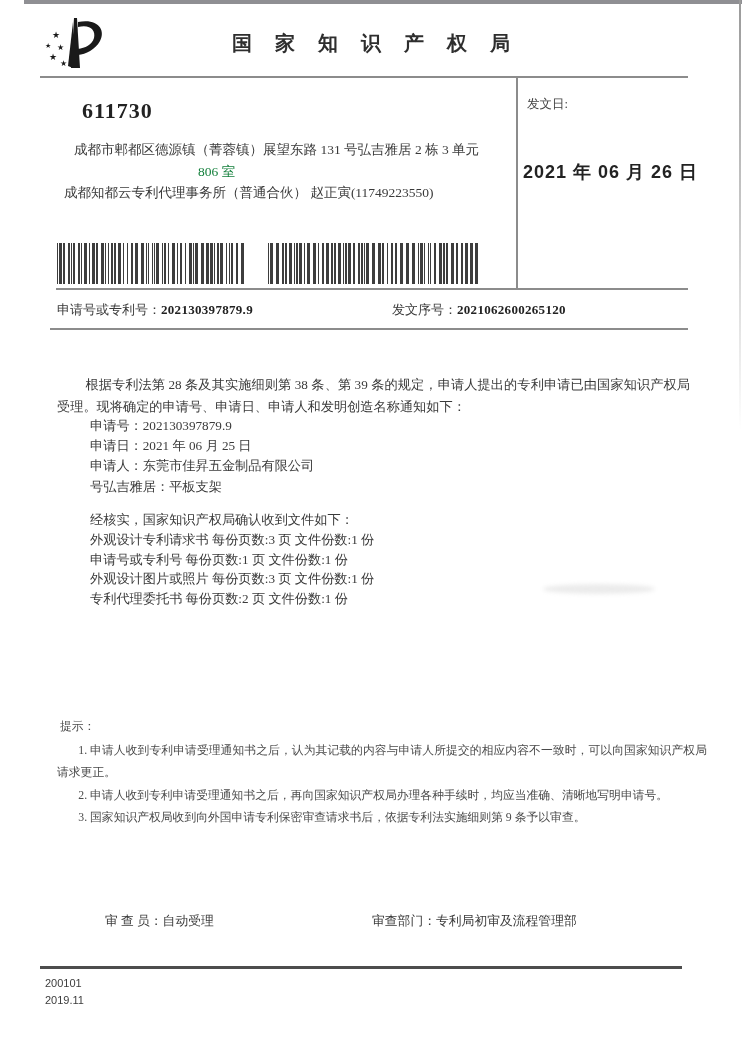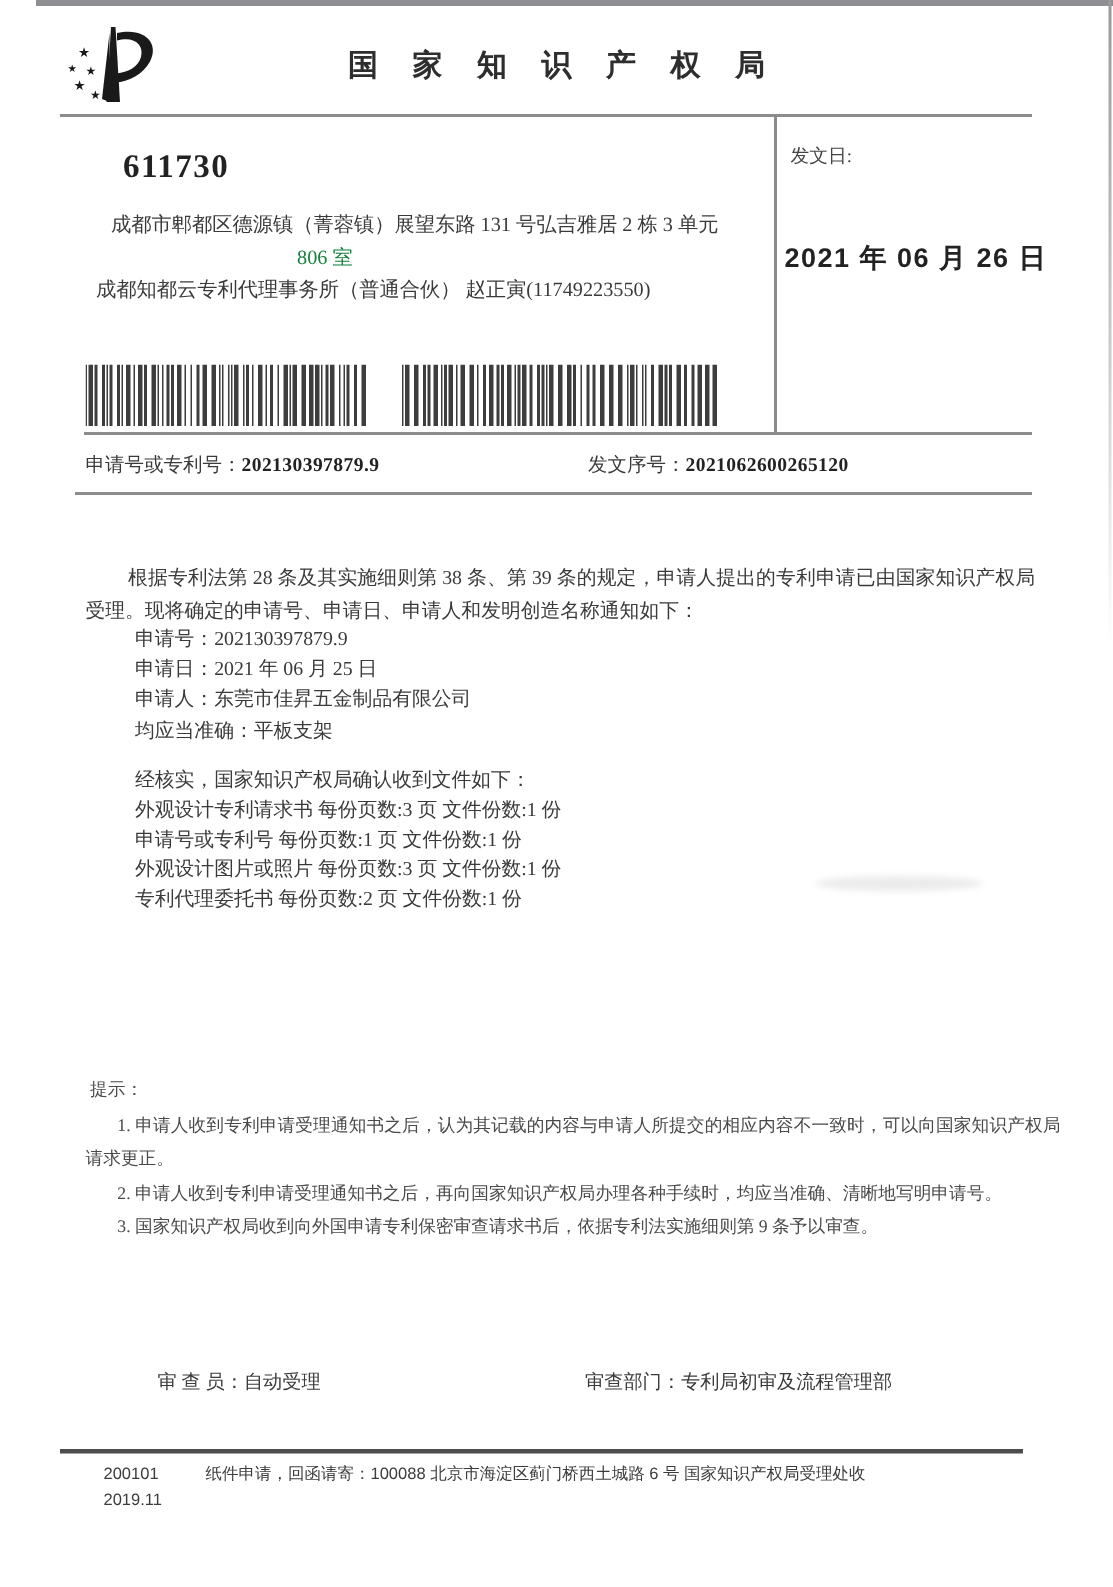--- a/index.html
+++ b/index.html
@@ -47,25 +47,25 @@
   .intro{position:absolute;left:57px;top:374px;width:633px;font-size:13.2px;line-height:21.5px;
     text-indent:2.15em;text-align:justify;word-break:break-all;color:#3a3a3a;}
   .fields{position:absolute;left:90px;top:416px;font-size:13.2px;line-height:20.2px;color:#3a3a3a;}
   .received{position:absolute;left:90px;top:510px;font-size:13.2px;line-height:19.8px;color:#3a3a3a;}
   
   .notes{position:absolute;left:57px;top:719px;width:650px;font-size:11.8px;color:#4a4a4a;}
   .notes-heading{margin:0 0 4px 3px;}
   .note-item{margin:0;line-height:22.4px;text-indent:1.8em;text-align:justify;word-break:break-all;}
   
   .signoff-item{position:absolute;top:913px;font-size:12.8px;white-space:nowrap;color:#3a3a3a;}
-  .examiner{left:105px;} .department{left:390px;}
+  .examiner{left:105px;} .department{left:372px;}
   
   .footer-rule{position:absolute;top:966px;left:40px;width:642px;height:3px;background:#4d4d4d;}
   .footer{position:absolute;left:45px;top:975px;width:650px;
-    font-family:"Liberation Sans","DejaVu Sans",sans-serif;font-size:11px;line-height:16.8px;color:#3c3c3c;margin-left:24px;}
+    font-family:"Liberation Sans","DejaVu Sans",sans-serif;font-size:11px;line-height:16.8px;color:#3c3c3c;}
   .footer-row{display:flex;align-items:flex-start;}
   .footer-code{width:68px;flex:0 0 68px;}
   .footer-text{width:578px;word-break:break-all;text-align:justify;}
 </style>
 </head>
 <body>
 
 <div class="page">
 
   <div class="scan-top-bar"></div>
@@ -209,21 +209,21 @@
   </div>
 
   <div class="rule rule-title"></div>
 
   <div class="intro">根据专利法第 28 条及其实施细则第 38 条、第 39 条的规定，申请人提出的专利申请已由国家知识产权局受理。现将确定的申请号、申请日、申请人和发明创造名称通知如下：</div>
 
   <div class="fields">
     <div><span>申请号：</span><span>202130397879.9</span></div>
     <div><span>申请日：</span><span>2021 年 06 月 25 日</span></div>
     <div><span>申请人：</span><span>东莞市佳昇五金制品有限公司</span></div>
-    <div><span>均应当准确：</span><span>平板支架</span></div>
+    <div><span>号弘吉雅居：</span><span>平板支架</span></div>
   </div>
 
   <div class="received">
     <div>经核实，国家知识产权局确认收到文件如下：</div>
     <div>外观设计专利请求书 每份页数:3 页  文件份数:1 份</div>
     <div>申请号或专利号 每份页数:1 页  文件份数:1 份</div>
     <div>外观设计图片或照片 每份页数:3 页  文件份数:1 份</div>
     <div>专利代理委托书 每份页数:2 页  文件份数:1 份</div>
   </div>
 
@@ -238,20 +238,19 @@
     <span>审 查 员：</span><span>自动受理</span>
   </div>
   <div class="signoff-item department">
     <span>审查部门：</span><span>专利局初审及流程管理部</span>
   </div>
 
   <div class="footer-rule"></div>
   <div class="footer">
     <div class="footer-row">
       <div class="footer-code">200101</div>
-      <div class="footer-text">纸件申请，回函请寄：100088  北京市海淀区蓟门桥西土城路 6 号   国家知识产权局受理处收</div>
     </div>
     <div class="footer-row">
       <div class="footer-code">2019.11</div>
     </div>
   </div>
 
 </div>
 
 </body></html>

